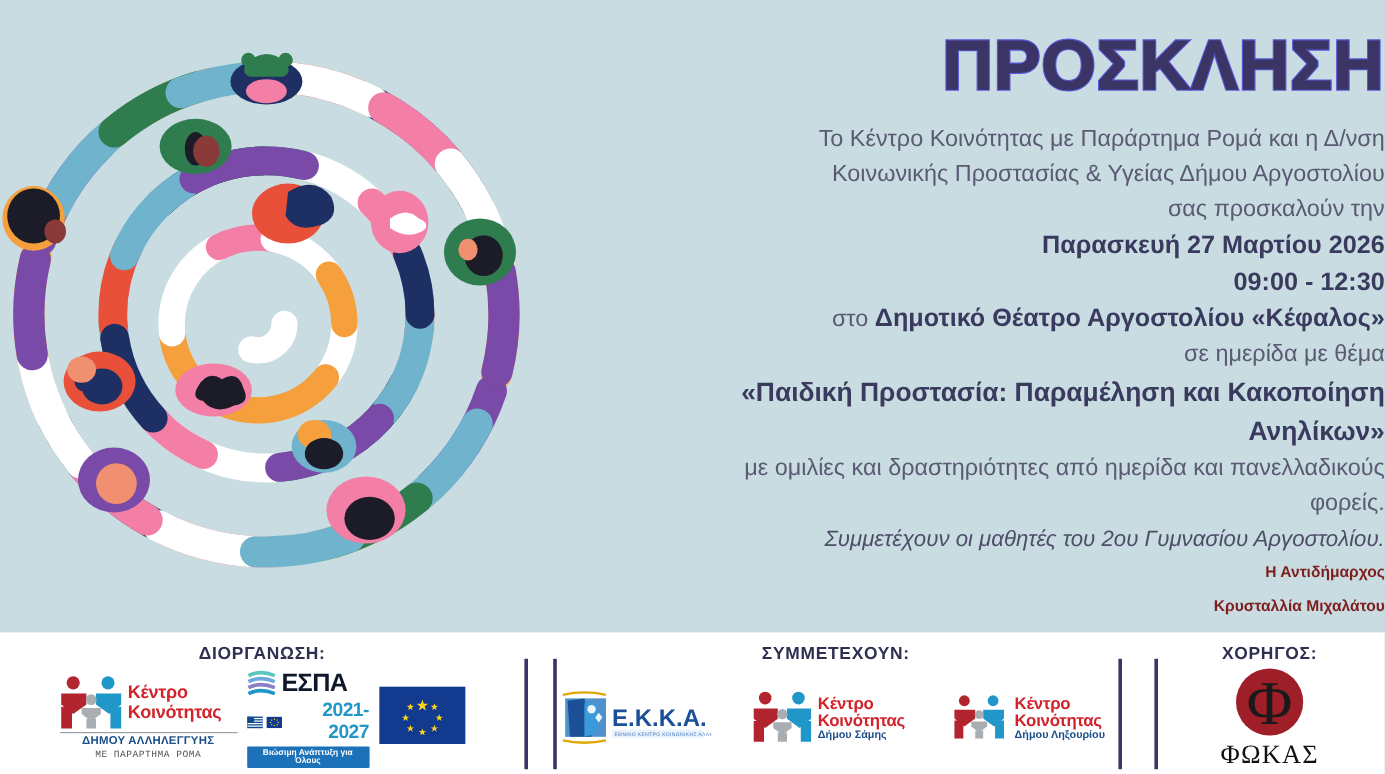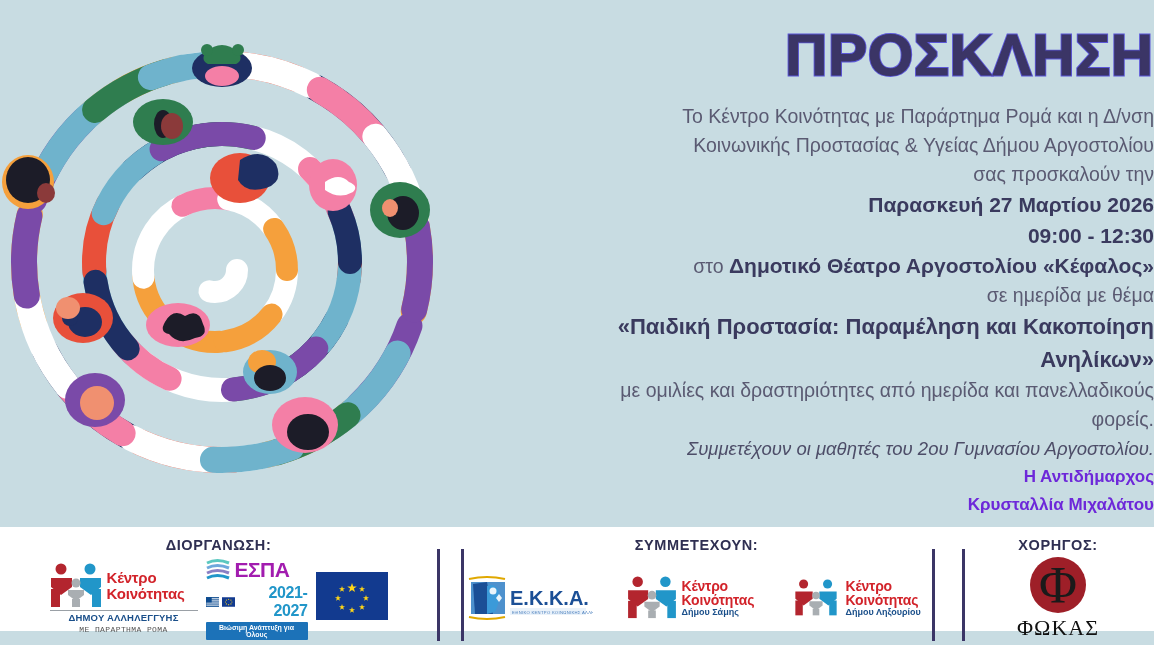--- a/index.html
+++ b/index.html
@@ -42,28 +42,28 @@
     text-align:center;
     color:#5a5a72;
     font-size:19.5px;
     line-height:29px;
     margin:0;
     max-width:690px;
   }
   .ln.b{color:#3a3a5e;font-weight:700;font-size:21px;line-height:31px;}
   .ln.theme{color:#3a3a5e;font-weight:700;font-size:22px;line-height:33px;}
   .ln.it{font-style:italic;font-size:18.5px;color:#4d4d68;}
-  .ln.sig{color:#6d28d9;font-weight:700;font-size:17px;line-height:28px;}
+  .ln.sig{color:#7f1d1d;font-weight:700;font-size:13px;line-height:28px;}
   .sp6{height:6px;}
   .sp12{height:13px;}
   .sp16{height:17px;}
 
   
   #footer{
-    position:absolute;left:0;top:527px;width:1154px;height:104px;
+    position:absolute;left:0;top:527px;width:1154px;height:118px;
     background:#ffffff;
   }
   .fsec{position:absolute;top:0;height:118px;}
   .fhead{
     text-align:center;font-weight:700;font-size:14.5px;color:#2f2f52;
     letter-spacing:.6px;margin-top:10px;
   }
   .frow{display:flex;align-items:center;justify-content:center;gap:10px;margin-top:5px;height:80px;}
   .vdiv{position:absolute;top:22px;width:3px;height:92px;background:#3b3566;}
 
@@ -228,21 +228,21 @@
         </div>
 
         <div style="width:102px;">
           <div style="display:flex;align-items:center;gap:3px;">
             <svg width="26" height="26" viewBox="0 0 26 26" xmlns="http://www.w3.org/2000/svg">
               <path d="M1 6 q10 -5 22 0" stroke="#5bc8c0" stroke-width="3" fill="none"></path>
               <path d="M1 11 q10 -5 22 0" stroke="#6fa8dc" stroke-width="3" fill="none"></path>
               <path d="M1 16 q10 -5 22 0" stroke="#8a7fc4" stroke-width="3" fill="none"></path>
               <path d="M1 21 q10 -5 22 0" stroke="#2196c9" stroke-width="3" fill="none"></path>
             </svg>
-            <div style="color:#a21caf;font-weight:700;font-size:21px;letter-spacing:-.5px;line-height:22px;">ΕΣΠΑ</div>
+            <div style="color:#0f172a;font-weight:700;font-size:21px;letter-spacing:-.5px;line-height:22px;">ΕΣΠΑ</div>
           </div>
           <div style="display:flex;align-items:center;gap:3px;margin-top:1px;">
             <svg width="14" height="10" viewBox="0 0 14 10" xmlns="http://www.w3.org/2000/svg">
               <rect width="14" height="10" fill="#fff" stroke="#0c4a8f" stroke-width=".6"></rect>
               <g fill="#0c4a8f">
                   <rect y="0" width="14" height="1.1"></rect>
                   <rect y="2.2" width="14" height="1.1"></rect>
                   <rect y="4.4" width="14" height="1.1"></rect>
                   <rect y="6.6" width="14" height="1.1"></rect>
                   <rect y="8.8" width="14" height="1.1"></rect>

